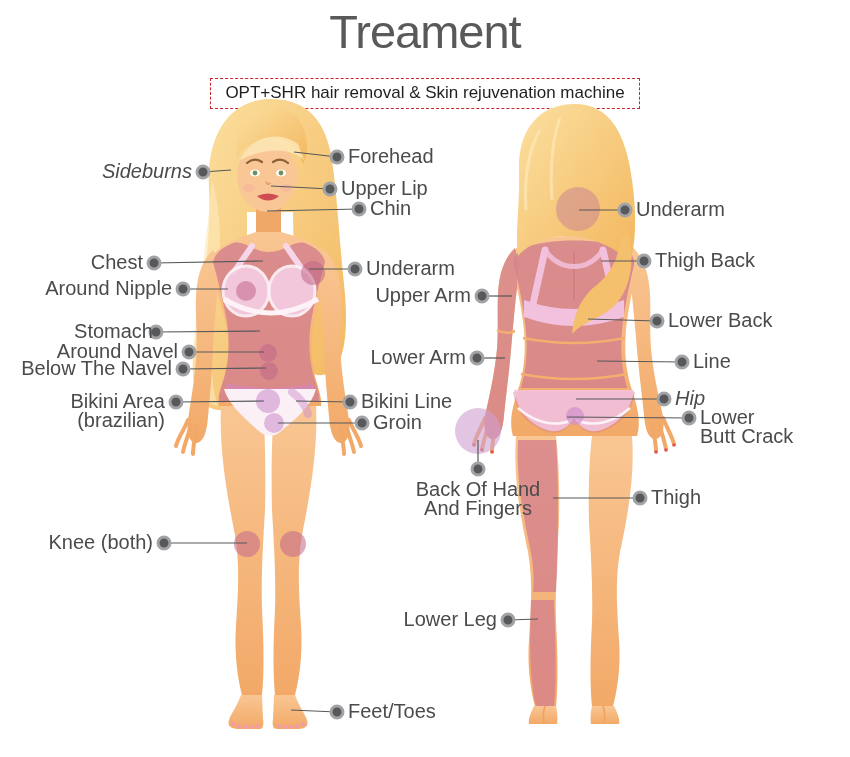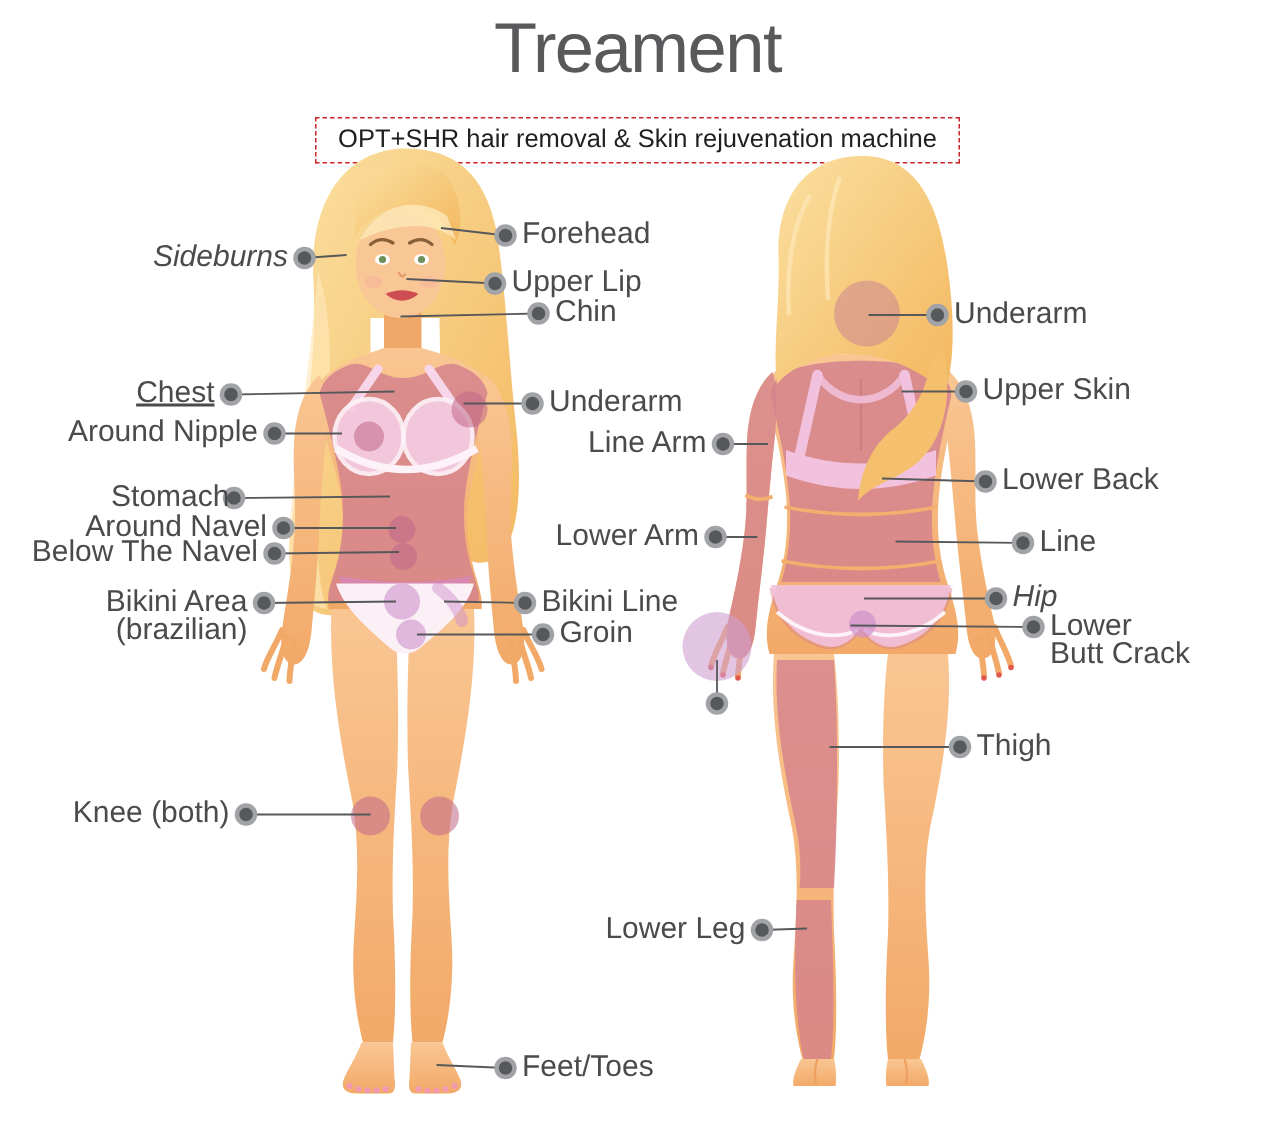--- a/index.html
+++ b/index.html
@@ -224,21 +224,21 @@
       </div>
       <span class="dot" style="left: 330px; top: 189px;"></span>
       <div class="lbl right" style="left: 341px; top: 179px;">
         <span>Upper Lip</span>
       </div>
       <span class="dot" style="left: 359px; top: 209px;"></span>
       <div class="lbl right" style="left: 370px; top: 199px;">
         <span>Chin</span>
       </div>
       <span class="dot" style="left: 154px; top: 263px;"></span>
-      <div class="lbl left" style="right: 707px; top: 253px; text-decoration: underline;">
+      <div class="lbl left" style="right: 707px; top: 253px;">
         <span>Chest</span>
       </div>
       <span class="dot" style="left: 355px; top: 269px;"></span>
       <div class="lbl right" style="left: 366px; top: 259px;">
         <span>Underarm</span>
       </div>
       <span class="dot" style="left: 183px; top: 289px;"></span>
       <div class="lbl left" style="right: 678px; top: 279px;">
         <span>Around Nipple</span>
       </div>
@@ -274,25 +274,25 @@
       <span class="dot" style="left: 337px; top: 712px;"></span>
       <div class="lbl right" style="left: 348px; top: 702px;">
         <span>Feet/Toes</span>
       </div>
       <span class="dot" style="left: 625px; top: 210px;"></span>
       <div class="lbl right" style="left: 636px; top: 200px;">
         <span>Underarm</span>
       </div>
       <span class="dot" style="left: 644px; top: 261px;"></span>
       <div class="lbl right" style="left: 655px; top: 251px;">
-        <span>Upper Skin</span>
+        <span>Thigh Back</span>
       </div>
       <span class="dot" style="left: 482px; top: 296px;"></span>
       <div class="lbl left" style="right: 379px; top: 286px;">
-        <span>Line Arm</span>
+        <span>Upper Arm</span>
       </div>
       <span class="dot" style="left: 657px; top: 321px;"></span>
       <div class="lbl right" style="left: 668px; top: 311px;">
         <span>Lower Back</span>
       </div>
       <span class="dot" style="left: 477px; top: 358px;"></span>
       <div class="lbl left" style="right: 384px; top: 348px;">
         <span>Lower Arm</span>
       </div>
       <span class="dot" style="left: 682px; top: 362px;"></span>
@@ -302,20 +302,24 @@
       <span class="dot" style="left: 664px; top: 399px;"></span>
       <div class="lbl right" style="left: 675px; top: 389px; font-style: italic;">
         <span>Hip</span>
       </div>
       <span class="dot" style="left: 689px; top: 418px;"></span>
       <div class="lbl right" style="left: 700px; top: 408px;">
         <span>Lower</span>
         <span>Butt Crack</span>
       </div>
       <span class="dot" style="left: 478px; top: 469px;"></span>
+      <div class="lbl below" style="left: 478px; top: 480px;">
+        <span>Back Of Hand</span>
+        <span>And Fingers</span>
+      </div>
       <span class="dot" style="left: 640px; top: 498px;"></span>
       <div class="lbl right" style="left: 651px; top: 488px;">
         <span>Thigh</span>
       </div>
       <span class="dot" style="left: 508px; top: 620px;"></span>
       <div class="lbl left" style="right: 353px; top: 610px;">
         <span>Lower Leg</span>
       </div>
     </div>
 

